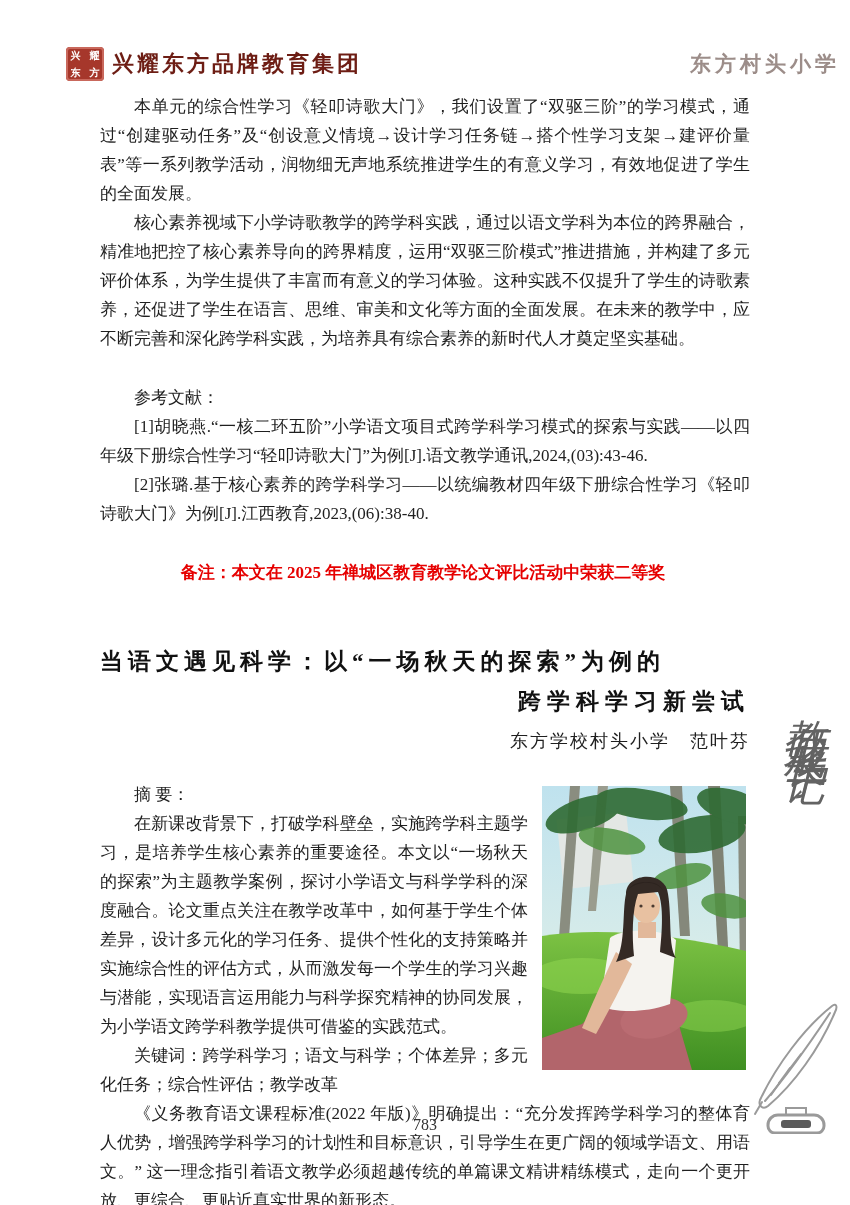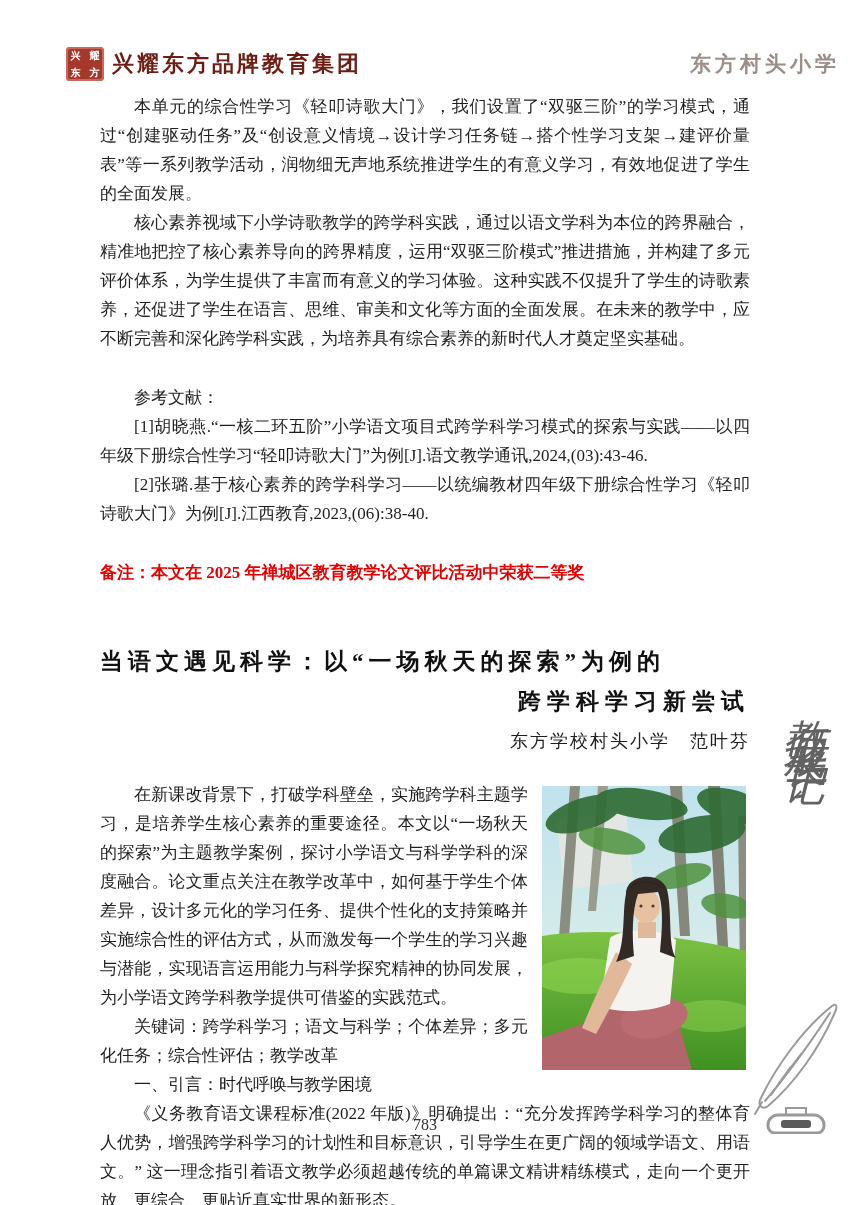--- a/index.html
+++ b/index.html
@@ -17,21 +17,21 @@
   .brand-name{font-size:22px;font-weight:bold;color:#6d1d14;letter-spacing:3px;
               font-family:"Liberation Serif","DejaVu Serif",serif;}
   .school-name{font-size:21px;color:#9c8d89;letter-spacing:4px;font-weight:bold;}
 
   
   .main{margin:8px 100px 0 100px;width:650px;}
   .body-para{font-size:17px;line-height:29px;margin:0;text-align:justify;text-indent:2em;}
   .refs-heading{margin-top:30px;}
   .ref{margin:0;}
   .award{margin:32px 4px 0 0;font-size:17px;line-height:26px;font-weight:bold;
-         color:#e60000;text-align:left;text-indent:0;}
+         color:#e60000;text-align:center;text-indent:0;}
 
   .title-l1{margin:56px 0 0 0;font-size:23px;line-height:40px;font-weight:bold;
             letter-spacing:5px;color:#111;}
   .title-l2{margin:0;font-size:23px;line-height:40px;font-weight:bold;
             text-align:right;letter-spacing:6px;color:#111;}
   .byline{margin:4px 0 0 0;font-size:18px;line-height:30px;text-align:right;letter-spacing:2px;}
 
   .abstract-region{margin-top:24px;}
   .photo-frame{float:right;width:204px;height:284px;margin:6px 4px 10px 14px;}
   .photo-frame svg{display:block;width:100%;height:100%;}
@@ -125,23 +125,23 @@
           <path d="M74,166 C 60,196 48,222 40,242 L54,248 C 66,226 80,200 90,178 Z" fill="#e2b89a"></path>
           <path d="M96,136 L114,136 L114,152 L96,152 Z" fill="#e2b89a"></path>
           <ellipse cx="104" cy="120" rx="14" ry="17" fill="#e8c1a1"></ellipse>
           <path d="M84,108 C 84,86 124,84 126,108 C 130,132 126,160 134,172 L118,166 C 120,146 122,120 116,106 L96,108 C 90,124 90,150 92,170 L74,176 C 84,156 80,126 84,108 Z" fill="#342a25"></path>
           <path d="M86,104 C 96,94 116,94 122,106 C 118,98 112,96 104,96 C 96,96 90,98 86,104 Z" fill="#2c231f"></path>
           <circle cx="99" cy="120" r="1.6" fill="#4a3a30"></circle>
           <circle cx="111" cy="120" r="1.6" fill="#4a3a30"></circle>
         </svg>
       </div>
 
+      <p class="body-para">摘 要：</p>
       <p class="body-para">在新课改背景下，打破学科壁垒，实施跨学科主题学习，是培养学生核心素养的重要途径。本文以“一场秋天的探索”为主题教学案例，探讨小学语文与科学学科的深度融合。论文重点关注在教学改革中，如何基于学生个体差异，设计多元化的学习任务、提供个性化的支持策略并实施综合性的评估方式，从而激发每一个学生的学习兴趣与潜能，实现语言运用能力与科学探究精神的协同发展，为小学语文跨学科教学提供可借鉴的实践范式。</p>
       <p class="body-para">关键词：跨学科学习；语文与科学；个体差异；多元化任务；综合性评估；教学改革</p>
-      <p class="body-para">一、引言：时代呼唤与教学困境</p>
       <p class="body-para">《义务教育语文课程标准(2022 年版)》明确提出：“充分发挥跨学科学习的整体育人优势，增强跨学科学习的计划性和目标意识，引导学生在更广阔的领域学语文、用语文。” 这一理念指引着语文教学必须超越传统的单篇课文精讲精练模式，走向一个更开放、更综合、更贴近真实世界的新形态。</p>
 
     </div>
   </div>
 
   <div class="vertical-motto">教师成长手记</div>
 
   <div class="quill">
     <svg viewBox="0 0 96 140">
       <g fill="none" stroke="#9a9a9a" stroke-width="2" stroke-linecap="round">

